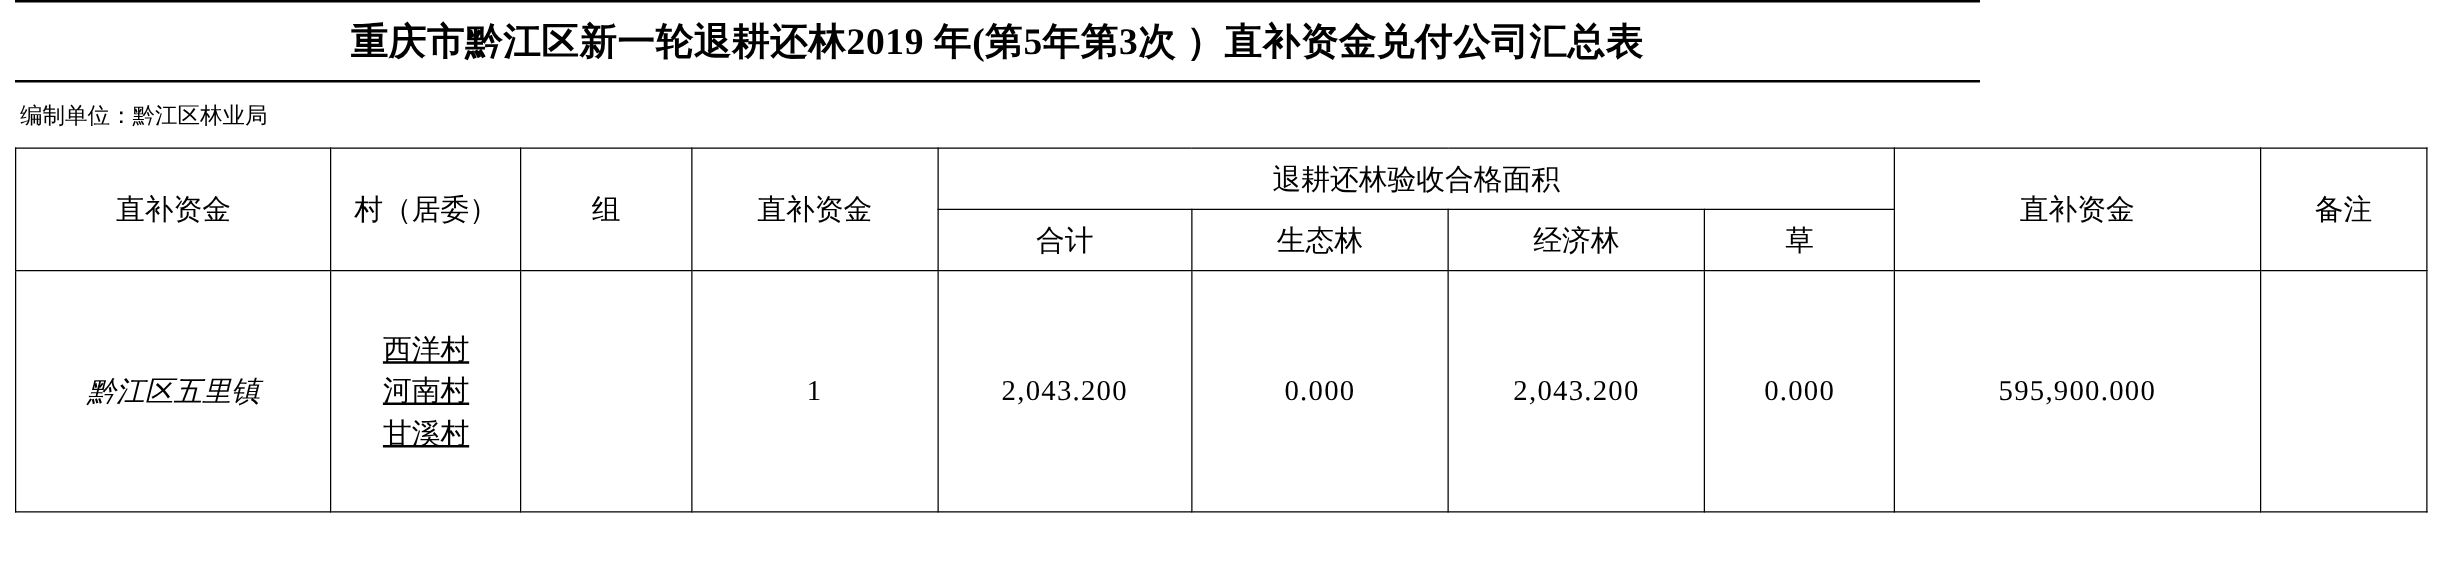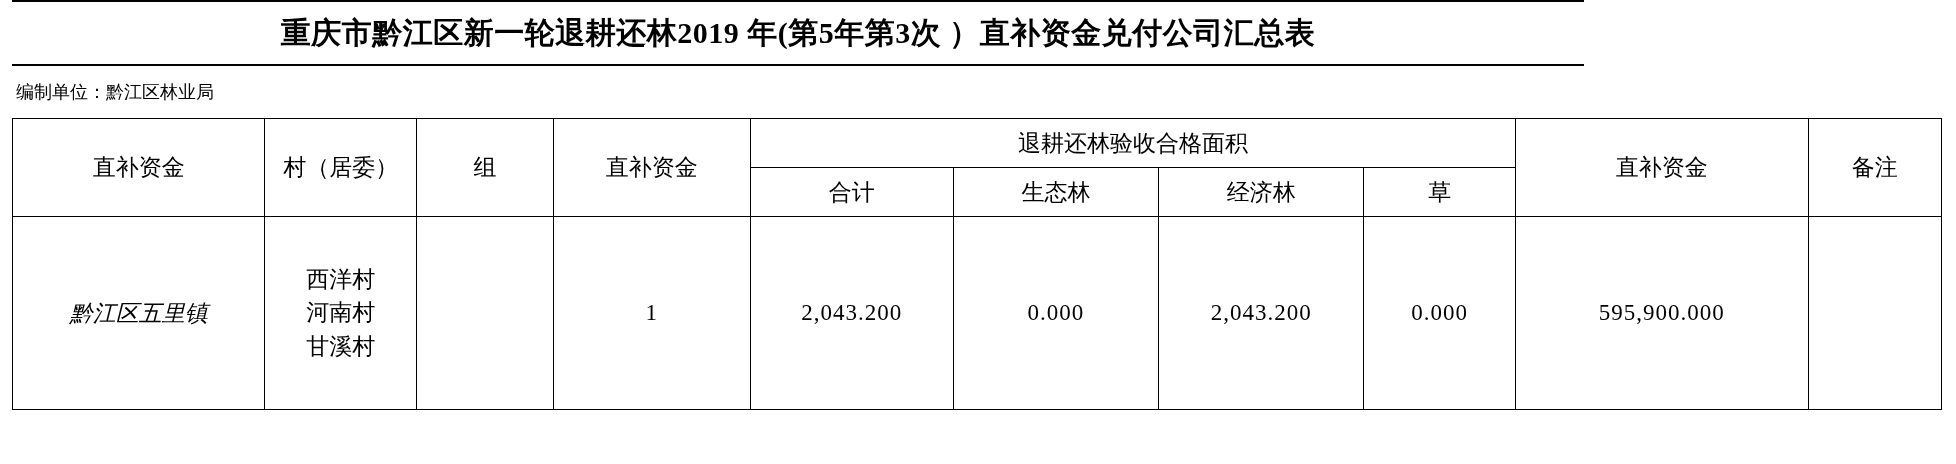--- a/index.html
+++ b/index.html
@@ -68,21 +68,21 @@
   .body-row td { height: 192px; }
   .num {
     font-family: "Liberation Serif", "DejaVu Serif", serif;
     letter-spacing: 1px;
     font-size: 23px;
   }
   .village-cell {
     line-height: 1.45;
     font-size: 23px;
   }
-  .village-cell div { white-space: nowrap; }
+  .village-cell div { white-space: nowrap; text-decoration: underline; }
   .grp-title { font-size: 23px; }
   .town-name { font-size: 23px; white-space: nowrap; font-style: italic; }
 </style>
 </head>
 <body>
 
 <div class="sheet">
 
   <div class="title-band">
     <div class="title-text">重庆市黔江区新一轮退耕还林2019 年(第5年第3次 ）直补资金兑付公司汇总表</div>

